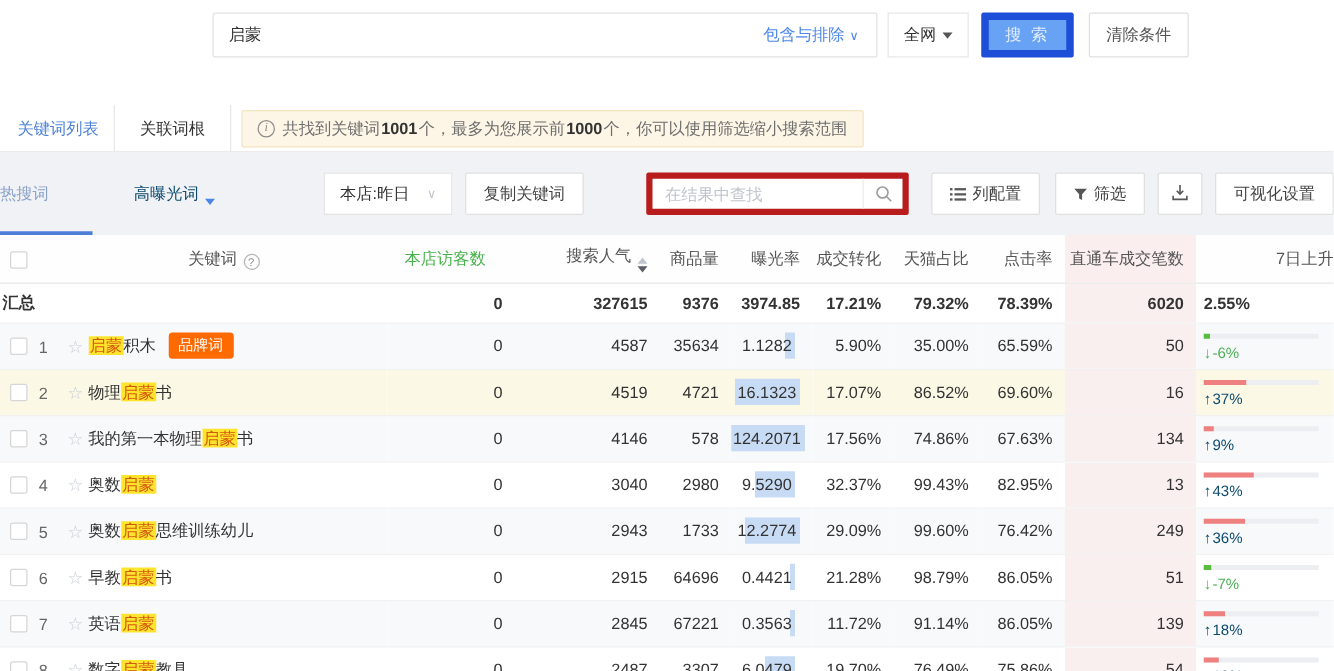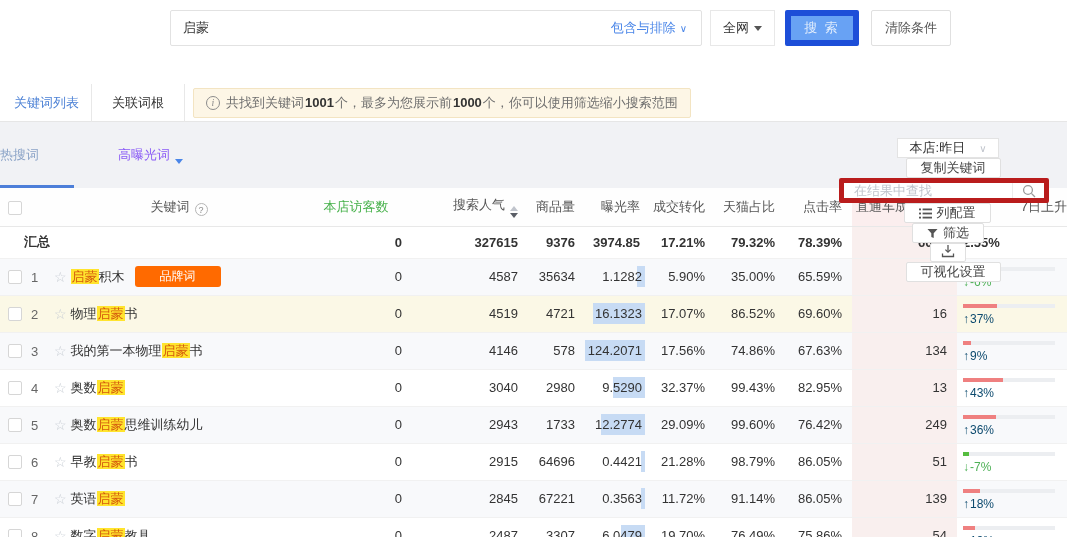--- a/index.html
+++ b/index.html
@@ -34,22 +34,22 @@
   .notice b { color:#333; margin:0 1px; }
   .info-icon { display:inline-flex; align-items:center; justify-content:center; width:14px; height:14px;
     border:1px solid #8c8c8c; border-radius:50%; color:#8c8c8c; font-size:10px; margin-right:6px;
     font-family:"Liberation Serif",serif; font-style:italic; }
 
   
   .toolbar { height:66px; background:#f1f2f5; display:flex; align-items:center; position:relative; }
   .hot-tab { position:relative; align-self:stretch; width:74px; display:flex; align-items:center;
     justify-content:flex-start; color:#8ba3c7; cursor:pointer; }
   .hot-tab .underline { position:absolute; bottom:0; left:0; width:74px; height:3px; background:#4d7fd9; }
-  .exposure-dd { margin-left:44px; color:#8b5cf6; cursor:pointer; display:flex; align-items:flex-end; }
-  .right-cluster { margin-left:auto; display:flex; align-items:center; height:34px;flex-direction:column; }
+  .exposure-dd { margin-left:33px; color:#0c4a6e; cursor:pointer; display:flex; align-items:flex-end; }
+  .right-cluster { margin-left:auto; display:flex; align-items:flex-end; height:34px; }
   .store-select { height:34px; background:#fff; border:1px solid #e3e3e3; display:flex; align-items:center;
     padding:0 12px; color:#333; cursor:pointer; white-space:nowrap; }
   .store-select .chev { color:#c0c4cc; font-size:10px; margin-left:14px; }
   .tb-btn { height:34px; background:#fff; border:1px solid #e0e0e0; border-radius:2px; color:#444;
     font-size:13px; font-family:inherit; padding:0 14px; cursor:pointer; display:flex; align-items:center;
     white-space:nowrap; }
   .tb-btn .icon { display:inline-flex; margin-right:5px; }
   .tb-btn.icon-only { padding:0 10px; }
   .spacer { width:50px; }
   .result-search { height:34px; background:#fff; border:5px solid #b91c1c; border-radius:2px;
@@ -74,32 +74,32 @@
   tr.hl-row td { background:#fbf8e6; }
   td.col-ztc, tr.odd td.col-ztc, tr.hl-row td.col-ztc { background:#f9efee; }
   .col-check { padding-left:8px; }
   .checkbox { display:inline-block; width:14px; height:14px; border:1px solid #d6d6d6; border-radius:2px;
     background:#fff; vertical-align:middle; cursor:pointer; }
   .row-index { color:#666; margin-left:9px; vertical-align:middle; }
   .col-kw { padding-left:6px; }
   .star-icon { color:#c8cdd4; font-size:14px; margin-right:4px; vertical-align:-1px; cursor:pointer; }
   .kw-text mark { background:#ffe42e; color:#d4590d; padding:0 1px; }
   .badge { display:inline-block; background:#ff6a00; color:#fff; font-size:12px; border-radius:3px;
-    padding:2px 25px; margin-left:10px; vertical-align:1px; }
+    padding:2px 8px; margin-left:10px; vertical-align:1px; }
   .num { text-align:right; padding-right:10px; }
-  .summary-label { padding-left:24px; font-weight:bold; }
+  .summary-label { padding-left:2px; font-weight:bold; }
   .help-icon { display:inline-flex; align-items:center; justify-content:center; width:13px; height:13px;
     border:1px solid #b5b5b5; border-radius:50%; color:#8c8c8c; font-size:9px; margin-left:5px;
     vertical-align:-2px; cursor:pointer; }
   .sort-icon { display:inline-flex; flex-direction:column; margin-left:5px; vertical-align:-2px; cursor:pointer; }
   .sort-icon i { display:block; width:0; height:0; border-left:4px solid transparent; border-right:4px solid transparent; }
   .sort-icon .s-up { border-bottom:5px solid #c0c4cc; margin-bottom:2px; }
   .sort-icon .s-down { border-top:5px solid #5a5e66; }
   
-  .col-exp { text-align:right; padding-right:8px;margin-left:48px; }
+  .col-exp { text-align:center; padding-right:8px;margin-left:48px; }
   .exp-wrap { position:relative; display:inline-block; }
   .exp-bar { position:absolute; right:-3px; top:-3px; bottom:-3px; background:#c7dbf4; }
   .exp-val { position:relative; }
   
   .col-trend { padding-left:6px; vertical-align:middle; }
   .trend-track { width:92px; height:4px; background:#eceef1; margin:2px 0 4px 0; }
   .trend-fill { height:4px; }
   .trend-fill.up { background:#ef8080; } .trend-fill.down { background:#56bd3f; }
   .trend-text { font-size:12px; }
   .trend-text.up { color:#0c4a6e; } .trend-text.down { color:#4db056; }

